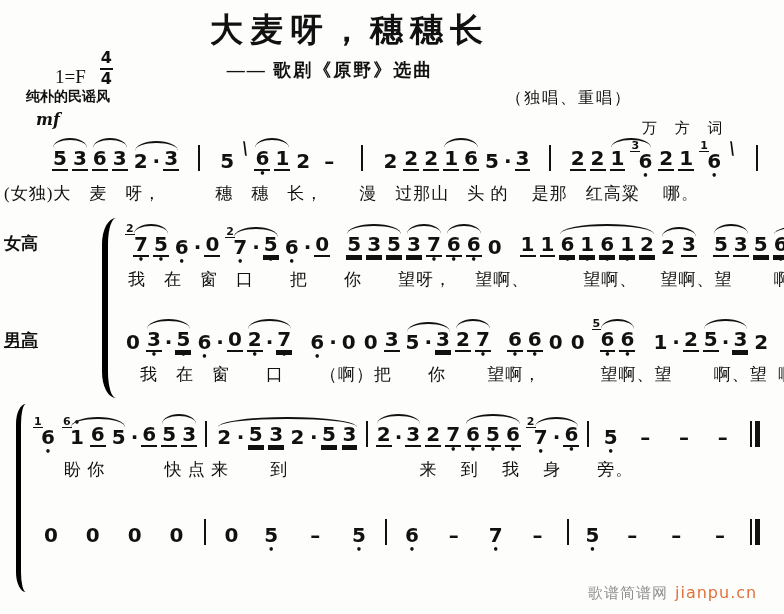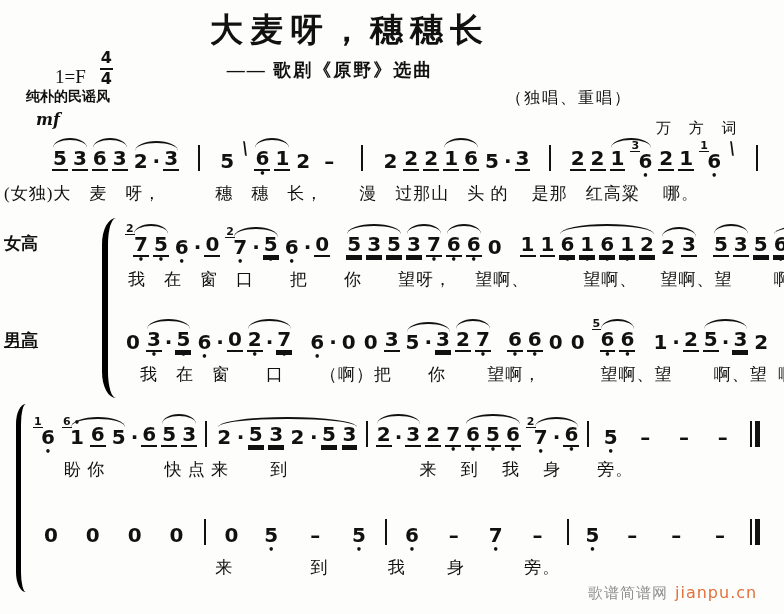--- a/index.html
+++ b/index.html
@@ -11,21 +11,21 @@
   .subtitle{position:absolute;top:58px;left:0;width:660px;text-align:center;
             font:bold 18px "Liberation Serif",serif;letter-spacing:2px;}
   .subtitle2{position:absolute;top:88px;left:0;width:632px;text-align:right;
              font:16px "Liberation Serif",serif;letter-spacing:2px;}
   .keyblock{position:absolute;top:50px;left:55px;display:flex;align-items:center;gap:14px;}
   .keysig{font:19px "Liberation Serif",serif;margin-top:16px;}
   .meter{display:flex;flex-direction:column;align-items:center;font:bold 16px "DejaVu Sans",sans-serif;line-height:1.05;}
   .meter .fbar{width:13px;height:1.5px;background:#111;margin:1px 0;}
   .stylenote{position:absolute;top:88px;left:26px;font:bold 14px "Liberation Serif",serif;}
   .dyn{position:absolute;top:110px;left:36px;font:italic bold 16px "DejaVu Serif",serif;}
-  .credits{position:absolute;top:70px;left:656px;font:15px "Liberation Serif",serif;
+  .credits{position:absolute;top:70px;left:642px;font:15px "Liberation Serif",serif;
            line-height:1.55;letter-spacing:7px;white-space:pre;}
   
   .sys{position:absolute;left:0;width:784px;}
   .notes{display:flex;align-items:flex-end;justify-content:space-between;
          position:relative;height:32px;margin-top:15px;}
   .measure{display:flex;align-items:flex-end;}
   .spread .measure{flex:1;justify-content:space-around;}
   .tok{position:relative;display:inline-block;font:bold 20px "DejaVu Sans",sans-serif;
        line-height:1;margin:0 4px;}
   .tok.beam{margin:0 2px;border-bottom:2px solid #111;padding:0 1px 1px;}
@@ -338,19 +338,18 @@
           <span class="tok">5<span class="db">•</span></span>
           <span class="tok dash">–</span>
           <span class="tok dash">–</span>
           <span class="tok dash">–</span>
         </div>
         <div class="finalbar">
           <div class="thin"></div>
           <div class="thick"></div>
         </div>
       </div>
-      <div class="lyrics" style="margin-left: 30px;">　　　　　　　　　　 来　　　　 到　　　 我　　 身　　　 旁。</div>
     </div>
   </div>
 
 <div class="watermark">
   <span>歌谱简谱网</span><span class="wurl">jianpu.cn</span>
 </div>
 
 </body></html>

